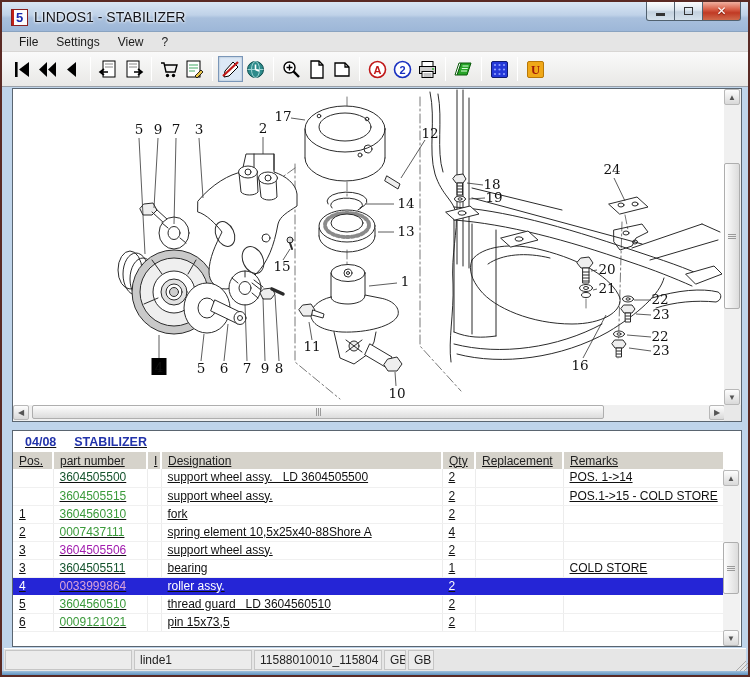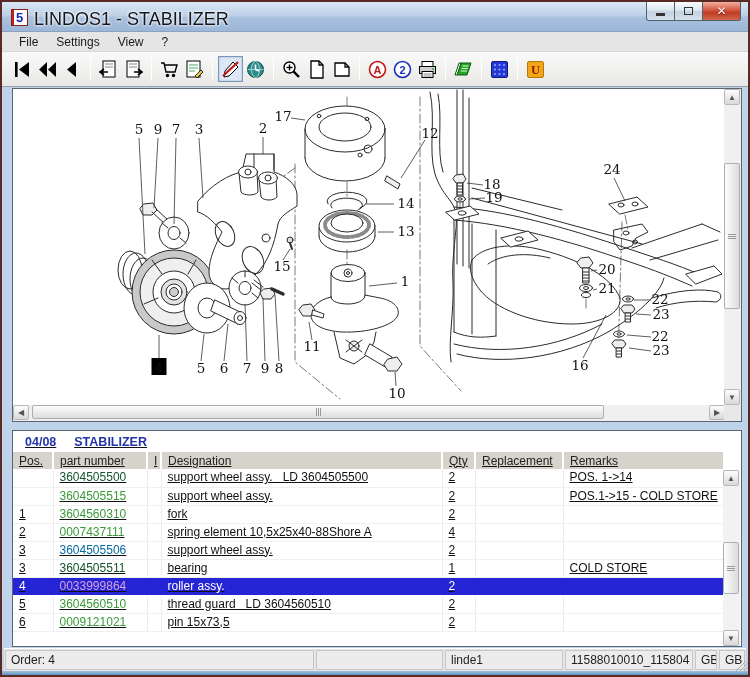--- a/index.html
+++ b/index.html
@@ -7,21 +7,21 @@
   body{font-family:"Liberation Sans","DejaVu Sans",sans-serif;font-size:12px;color:#111;}
   #window{position:relative;width:750px;height:677px;background:#bfd4ea;
     border:2px solid #5a2a24;overflow:hidden;}
   
   #titlebar{position:absolute;left:0;top:0;width:100%;height:30px;
     background:linear-gradient(180deg,#d9e6f4 0%,#bfd2e8 45%,#a9c0dd 55%,#9db7d8 100%);
     border-bottom:1px solid #8aa3c0;}
   #title-icon{position:absolute;left:9px;top:7px;width:17px;height:17px;background:#fdfdfd;
     border:1px solid #8a1f1f;color:#1a2bb0;font-weight:bold;font-size:13px;line-height:15px;
     text-align:center;box-shadow:inset 2px 0 0 #c22017;}
-  #title-text{position:absolute;left:32px;top:7px;color:#14161c;font-size:18px;
+  #title-text{position:absolute;left:32px;top:7px;color:#14161c;font-size:14px;
     text-shadow:0 0 3px #fff,0 0 3px #fff;}
   .winbtns{position:absolute;right:7px;top:0;display:flex;}
   .winbtn{height:19px;border:1px solid #51616f;border-top:none;background:
     linear-gradient(180deg,#fbfdfe 0%,#dde7f0 45%,#c3d1de 55%,#d6e2ec 100%);
     display:flex;align-items:center;justify-content:center;color:#333;}
   .winbtn.min{width:29px;border-radius:0 0 0 3px;}
   .winbtn.max{width:28px;border-left:none;}
   .winbtn.close{width:38px;border-left:none;border-radius:0 0 3px 0;
     background:linear-gradient(180deg,#f0b0a0 0%,#d9614a 40%,#c03a24 60%,#d06a4c 100%);
     color:#fff;font-weight:bold;}
@@ -573,21 +573,21 @@
             <td>2</td>
             <td class="part" style="color: rgb(58, 154, 58);">0007437111</td>
             <td></td>
             <td>spring element 10,5x25x40-88Shore A</td>
             <td>4</td>
             <td></td>
             <td></td>
           </tr>
           <tr>
             <td>3</td>
-            <td class="part" style="color: #0369a1;">3604505506</td>
+            <td class="part" style="color: #a21caf;">3604505506</td>
             <td></td>
             <td>support wheel assy.</td>
             <td>2</td>
             <td></td>
             <td></td>
           </tr>
           <tr>
             <td>3</td>
             <td class="part" style="color: #14532d;">3604505511</td>
             <td></td>
@@ -633,21 +633,20 @@
             <i></i>
             <i></i>
             <i></i>
           </div>
         </div>
       <div class="sb-btn" style="left:0;bottom:0;width:16px;height:16px;">▼</div>
     </div>
   </div>
 
   <div id="statusbar">
-      <div class="sb-sec" style="width: 289px; flex: 1 0 289px;">Order: 4</div>
       <div class="sb-sec" style="width: 127px;"></div>
       <div class="sb-sec" style="width: 118px;">linde1</div>
       <div class="sb-sec" style="width: 128px;">11588010010_115804</div>
       <div class="sb-sec" style="width: 22px;">GB</div>
       <div class="sb-sec" style="width: 26px;">GB</div>
     </div>
   <div id="grip-corner"></div>
   <div id="bottom-border"></div>
 </div>
 

